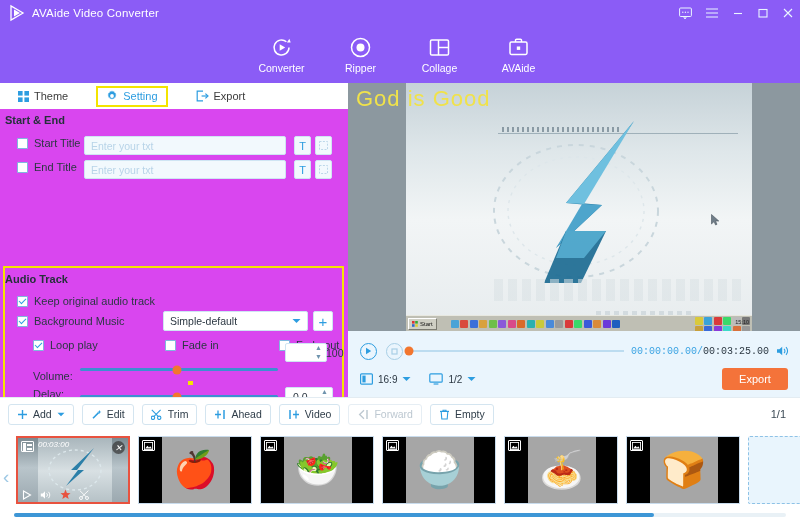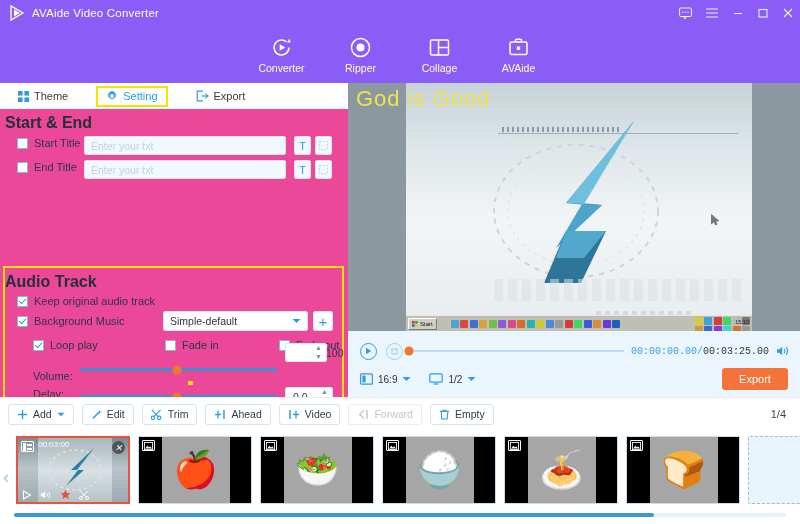--- a/index.html
+++ b/index.html
@@ -41,37 +41,37 @@
     width: 79px; height: 57px; display: flex; flex-direction: column;
     align-items: center; justify-content: center; gap: 3px;
     color: #ffffff; font-size: 10.5px;
   }
   .ntab.active { background: #1e8fd4; border-radius: 6px 6px 0 0; }
   .ntab .ico { height: 24px; display: flex; align-items: flex-end; }
 
   
   .leftpane {
     position: absolute; top: 83px; left: 0; width: 348px; height: 315px;
-    background: #ec4899;
+    background: #d946ef;
   }
   .subtabs {
     position: absolute; top: 0; left: 0; width: 348px; height: 26px;
     background: #ffffff; display: flex; align-items: center;
   }
   .stab {
     display: flex; align-items: center; gap: 5px;
     font-size: 11px; color: #3b3b3b; height: 22px; padding: 0 6px;
   }
   .stab.s1 { margin-left: 12px; }
   .stab.s2 { margin-left: 22px; color: #2d9de0; border: 2px solid #f4e400; background:#fff; padding: 1px 8px; height:21px;}
   .stab.s3 { margin-left: 22px; }
   .stab .sico { display: flex; align-items: center; }
 
   .sect-label {
-    position: absolute; font-size: 16px; font-weight: bold; color: #25303a;
+    position: absolute; font-size: 11px; font-weight: bold; color: #25303a;
   }
   #startend-label { top: 31px; left: 5px; }
 
   .row { position: absolute; display: flex; align-items: center; }
   .cbx {
     width: 11px; height: 11px; border: 1px solid #7fb8de; background: #fff;
     border-radius: 1px; display: inline-flex; align-items: center; justify-content: center;
     flex: 0 0 auto;
   }
   .cbx.checked::after {
@@ -716,21 +716,21 @@
     <div class="tbtn">
       <span class="gi">
         <svg width="11" height="11" viewBox="0 0 11 11">
             <path d="M1 2.4 H10" stroke="#2d9de0" stroke-width="1.2"></path>
             <path d="M4 2.4 V1.2 H7 V2.4" fill="none" stroke="#2d9de0" stroke-width="1.1"></path>
             <path d="M2.2 2.8 L2.8 10 H8.2 L8.8 2.8" fill="none" stroke="#2d9de0" stroke-width="1.1"></path>
           </svg>
       </span>
       <span>Empty</span>
     </div>
-    <div class="pageno">1/4</div>
+    <div class="pageno">1/1</div>
   </div>
 
   <div class="strip">
     <div class="arrow-l">‹</div>
     <div class="arrow-r">›</div>
 
     <div class="thumbs">
 
       <div class="thumb selected">
         <div class="thumb-prev">

